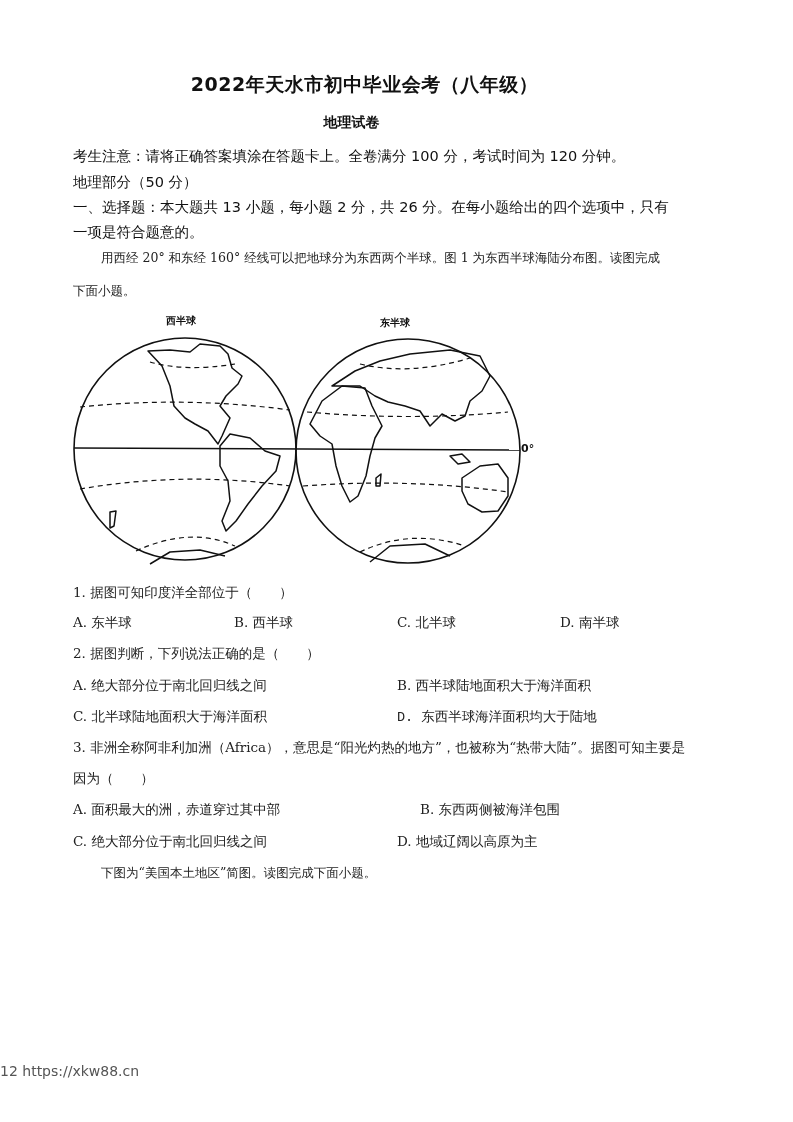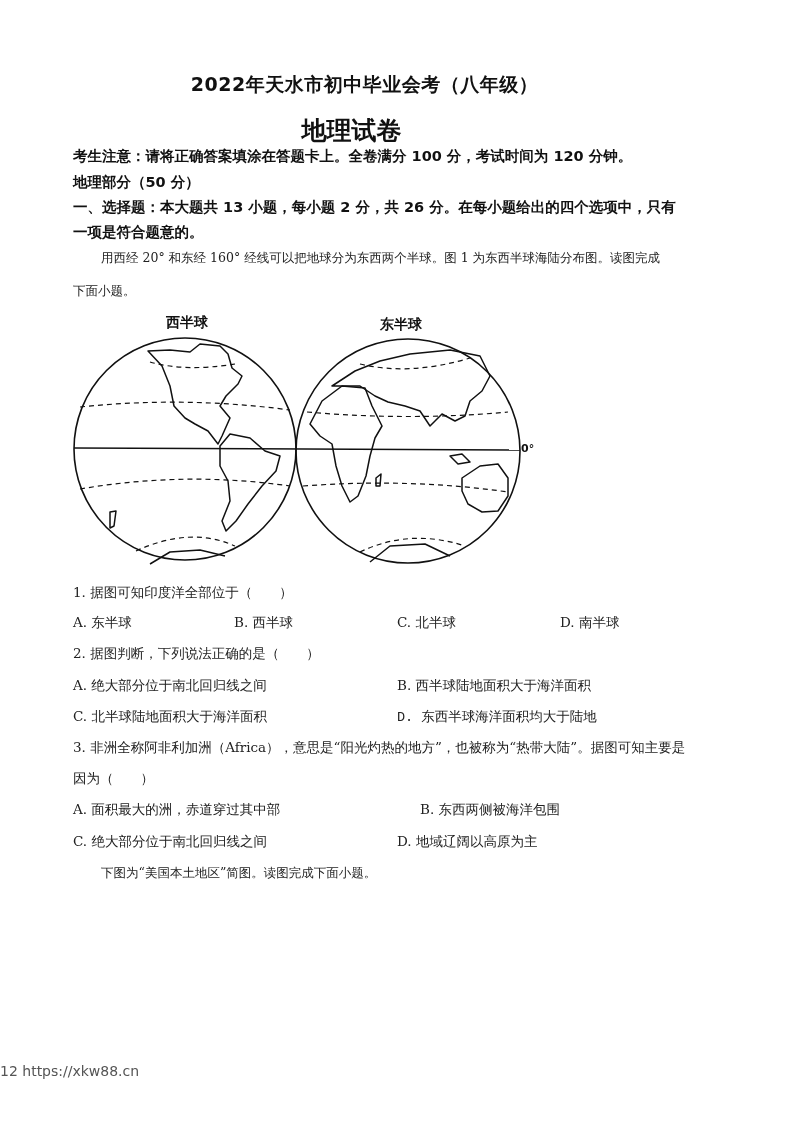--- a/index.html
+++ b/index.html
@@ -1,25 +1,25 @@
 <!DOCTYPE html>
 <html><head>
 <meta charset="utf-8">
 <style>
   html, body { margin:0; padding:0; background:#fff; }
   body { width:793px; height:1122px; position:relative; overflow:hidden; color:#111;
          font-family:"DejaVu Serif","Liberation Serif",serif; }
   .abs { position:absolute; white-space:nowrap; }
   .title { top:72px; left:0; width:729px; text-align:center; font-family:"DejaVu Sans","Liberation Sans",sans-serif; font-weight:bold; font-size:19px; letter-spacing:0.5px; }
-  .subtitle { top:114px; left:0; width:703px; text-align:center; font-family:"DejaVu Sans","Liberation Sans",sans-serif; font-weight:bold; font-size:25px; }
-  .bold { font-family:"DejaVu Sans","Liberation Sans",sans-serif; font-weight:bold; font-size:14.5px; }
+  .subtitle { top:114px; left:0; width:703px; text-align:center; font-family:"DejaVu Sans","Liberation Sans",sans-serif; font-weight:bold; font-size:14px; }
+  .bold { font-family:"DejaVu Sans","Liberation Sans",sans-serif; font-weight:normal; font-size:14.5px; }
   .intro { font-size:12.5px; color:#222; }
   .q { font-size:13.5px; color:#222; }
   .opt { font-size:13.5px; color:#222; }
-  .map-label { font-family:"DejaVu Sans","Liberation Sans",sans-serif; font-weight:bold; font-size:14px; }
+  .map-label { font-family:"DejaVu Sans","Liberation Sans",sans-serif; font-weight:bold; font-size:10px; }
   .footer { top:1063px; left:0; width:793px; text-align:left; font-family:"DejaVu Sans","Liberation Sans",sans-serif; font-size:14px; color:#555; }
 </style>
 </head>
 <body>
 
 <div class="abs title">2022年天水市初中毕业会考（八年级）</div>
 <div class="abs subtitle">地理试卷</div>
 
 <div class="abs bold" style="top:147px;left:73px;">考生注意：请将正确答案填涂在答题卡上。全卷满分 100 分，考试时间为 120 分钟。</div>
 <div class="abs bold" style="top:173px;left:73px;">地理部分（50 分）</div>

